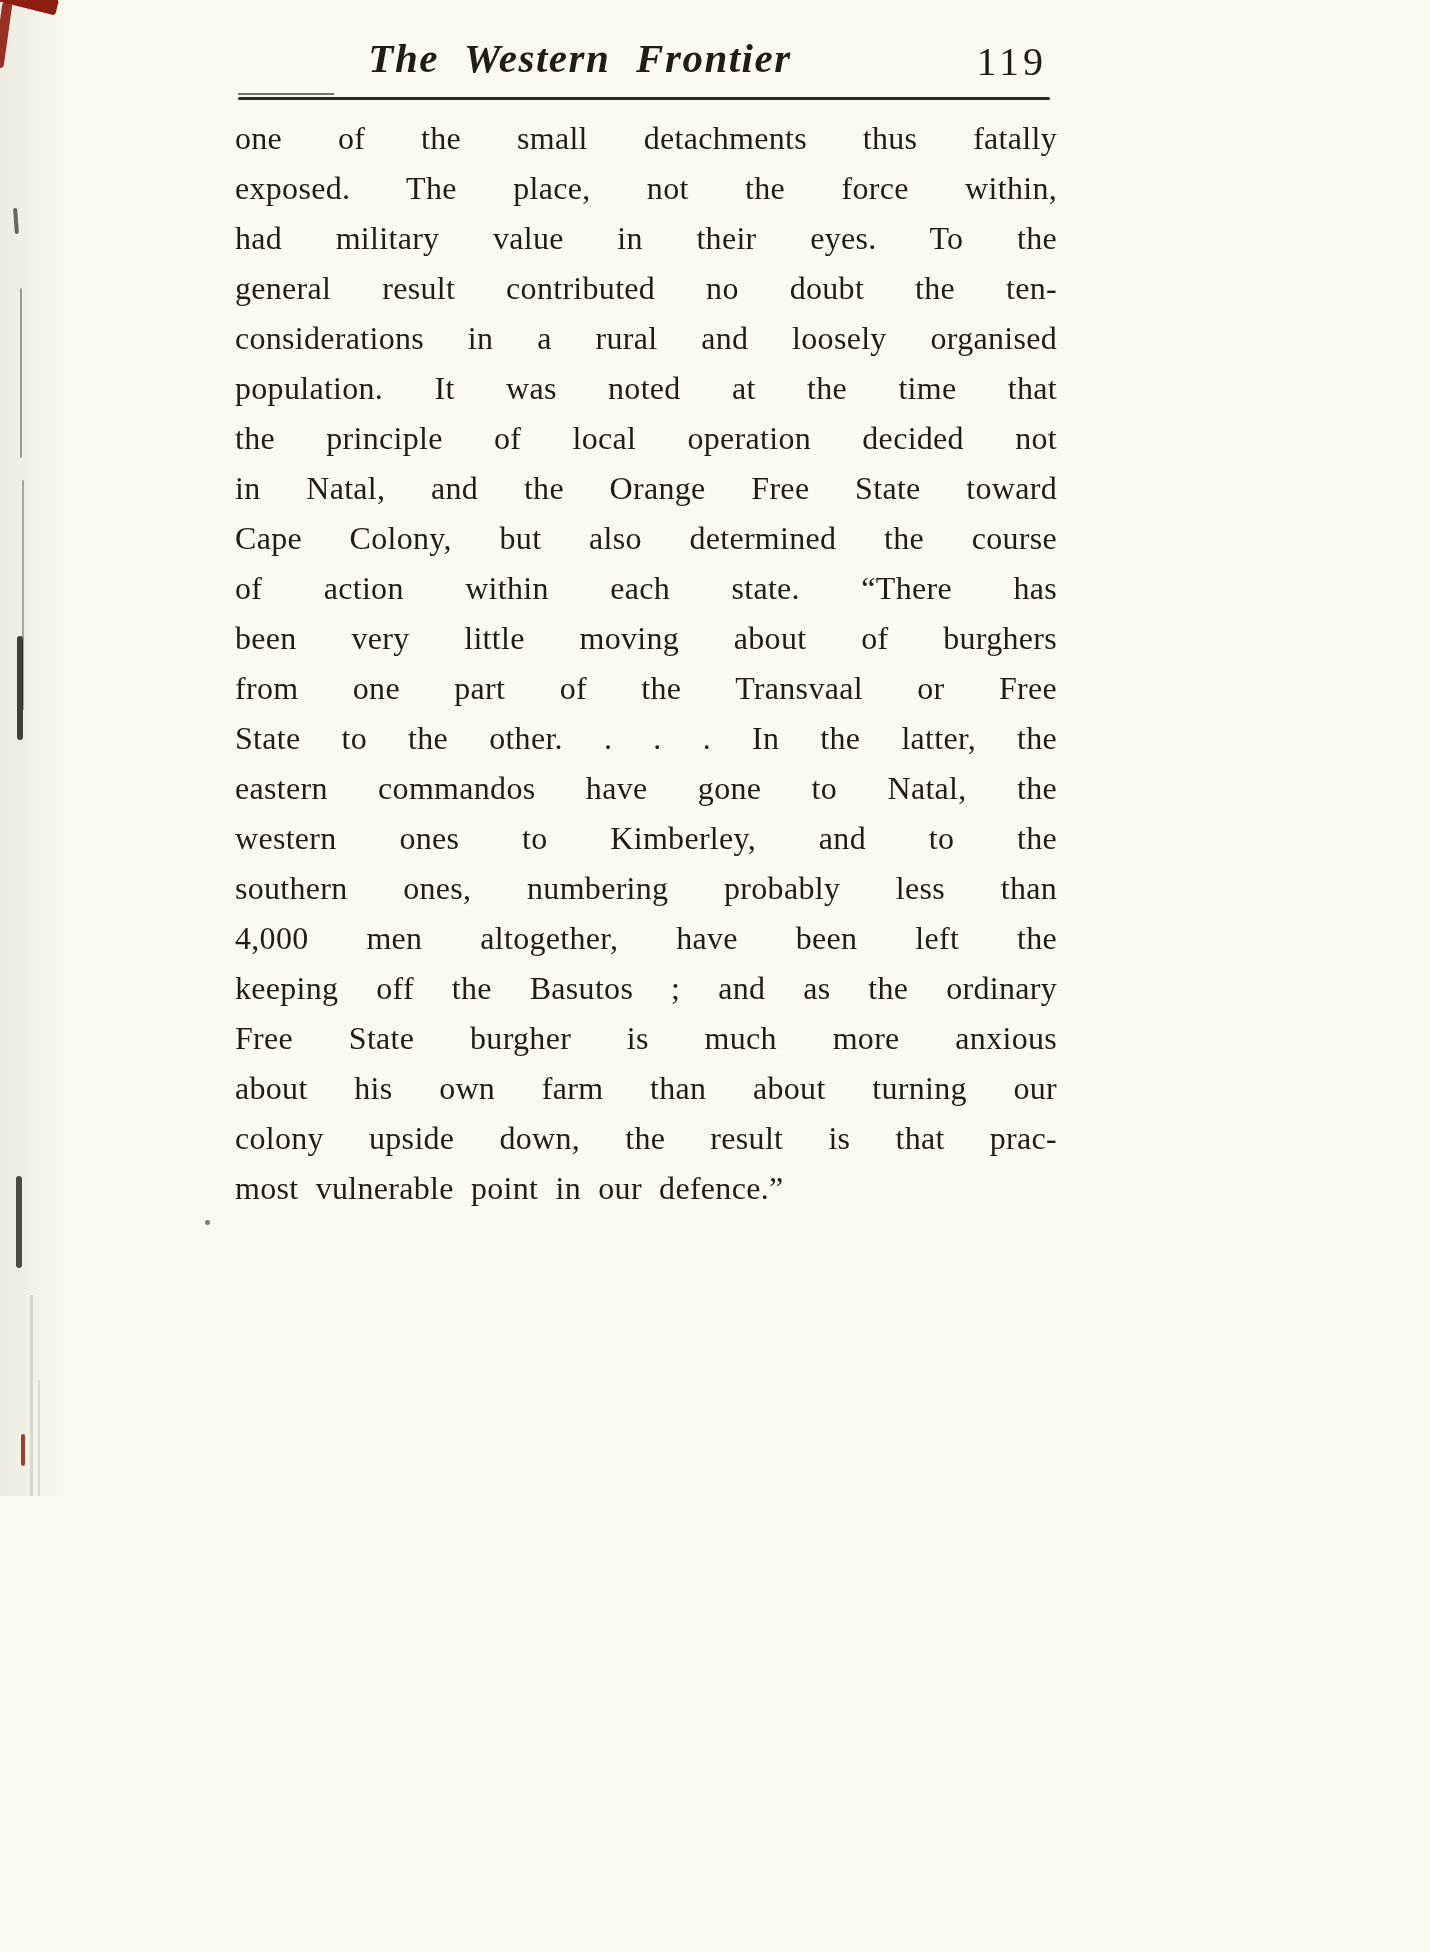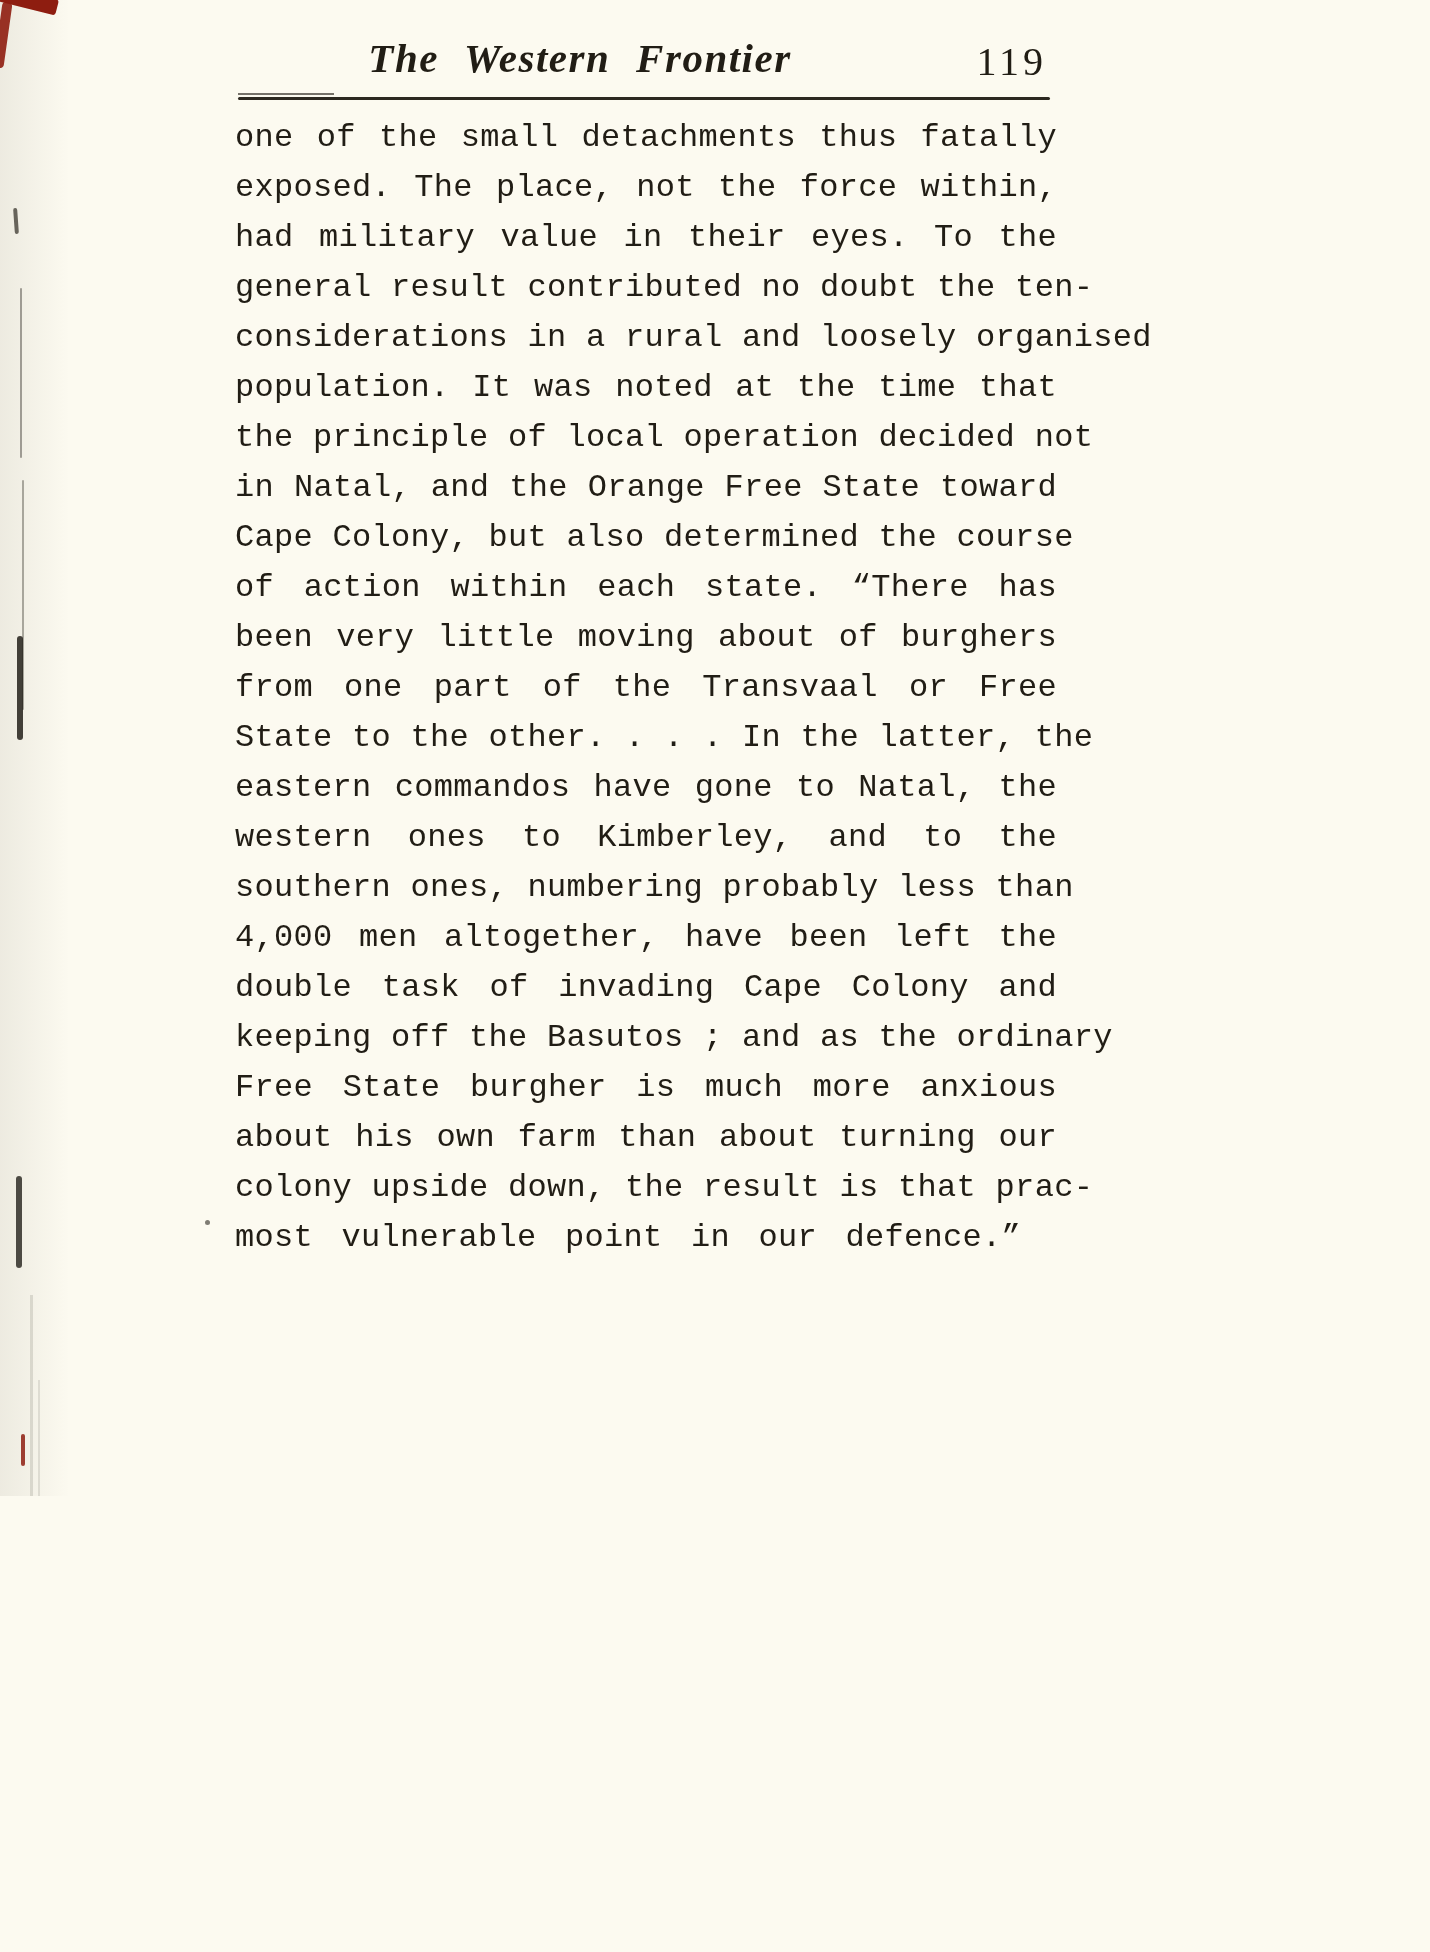--- a/index.html
+++ b/index.html
@@ -38,21 +38,20 @@
     color:var(--ink);
   }
 
   .rule{position:absolute;left:238px;top:97px;width:812px;height:3px;background:#2c2820;border-radius:2px;}
   .rule-echo{position:absolute;left:238px;top:93px;width:96px;height:2px;background:#2c2820;opacity:.65;}
 
   .body-text{
     position:absolute;left:235px;top:113px;width:822px;
     font-size:32px;line-height:50px;
     letter-spacing:0.3px;
-    font-family:Liberation Mono, monospace;
   }
   .body-text .line{
     height:50px;
     text-align:justify;
     text-align-last:justify;
     white-space:nowrap;
   }
   .body-text .line.last{
     text-align-last:left;
     word-spacing:0.28em;
@@ -112,21 +111,20 @@
       <div class="line">in Natal, and the Orange Free State toward</div>
       <div class="line">Cape Colony, but also determined the course</div>
       <div class="line">of action within each state.  “There has</div>
       <div class="line">been very little moving about of burghers</div>
       <div class="line">from one part of the Transvaal or Free</div>
       <div class="line">State to the other. . . .  In the latter, the</div>
       <div class="line">eastern commandos have gone to Natal, the</div>
       <div class="line">western ones to Kimberley, and to the</div>
       <div class="line">southern ones, numbering probably less than</div>
       <div class="line">4,000 men altogether, have been left the</div>
-      <div class="line">double task of invading Cape Colony and</div>
       <div class="line">keeping off the Basutos ; and as the ordinary</div>
       <div class="line">Free State burgher is much more anxious</div>
       <div class="line">about his own farm than about turning our</div>
       <div class="line">colony upside down, the result is that prac-</div>
       <div class="line last">most vulnerable point in our defence.”</div>
     </main>
 
 </div>
 
 </body></html>

